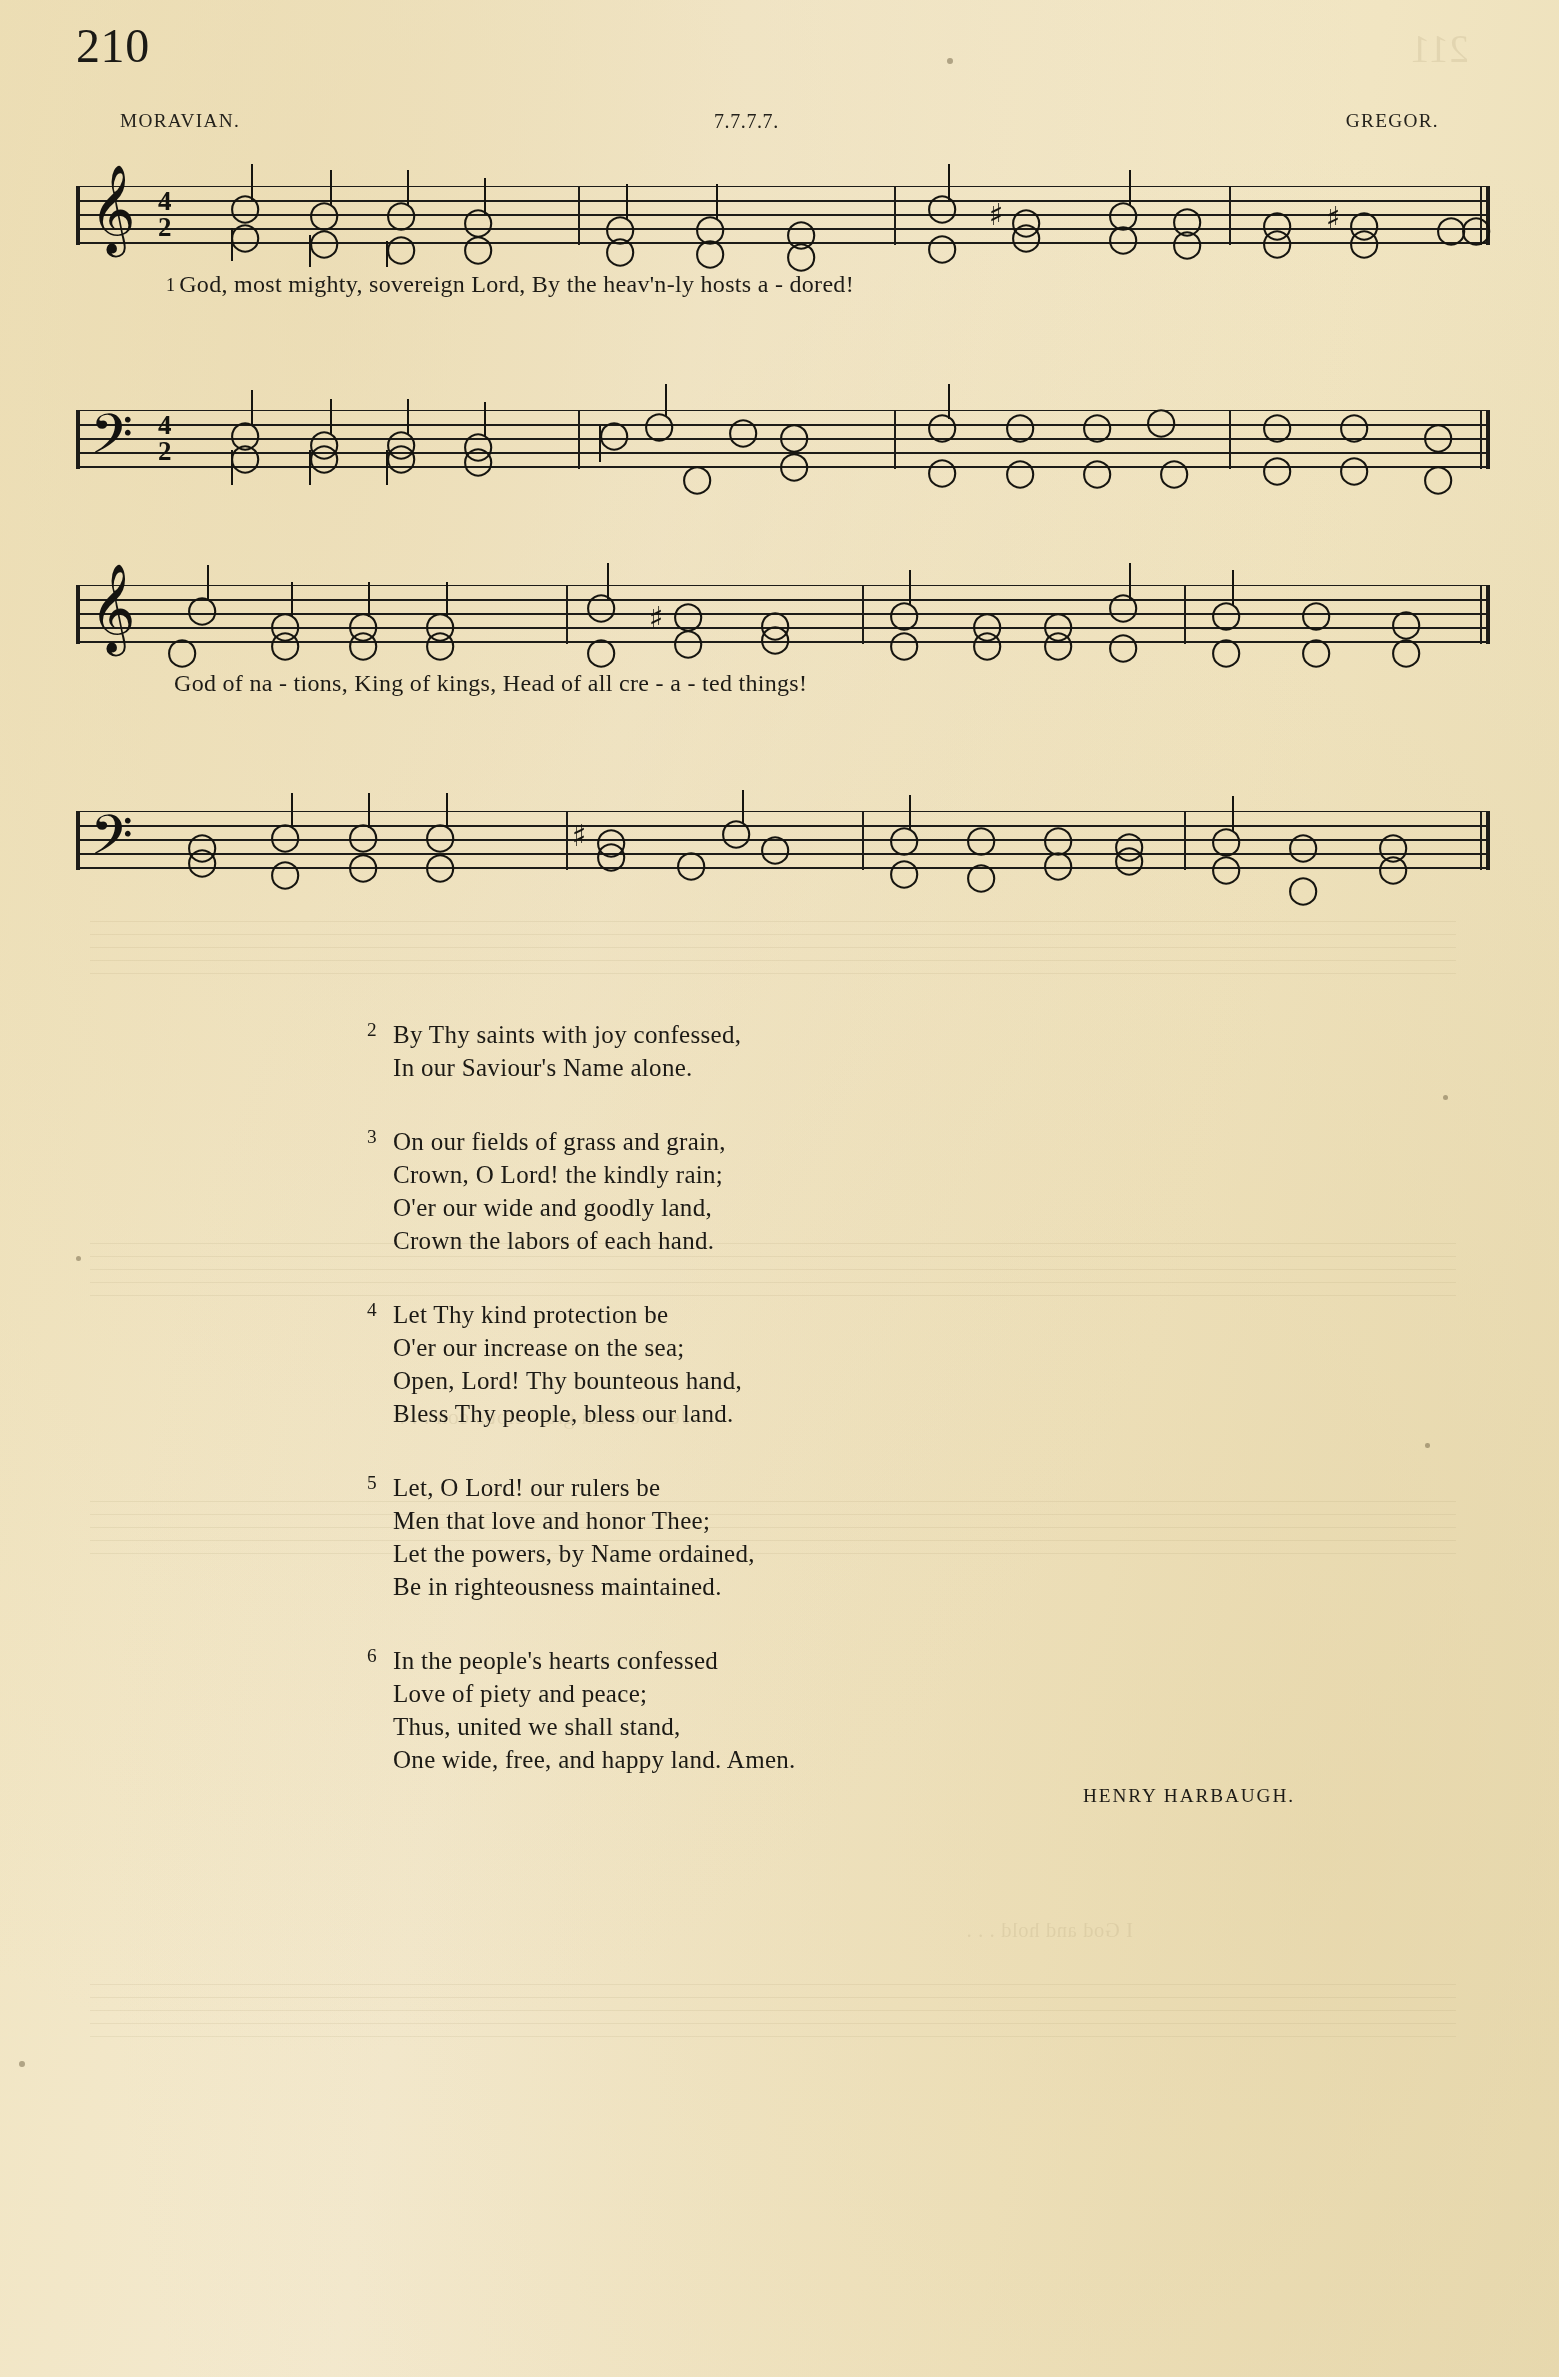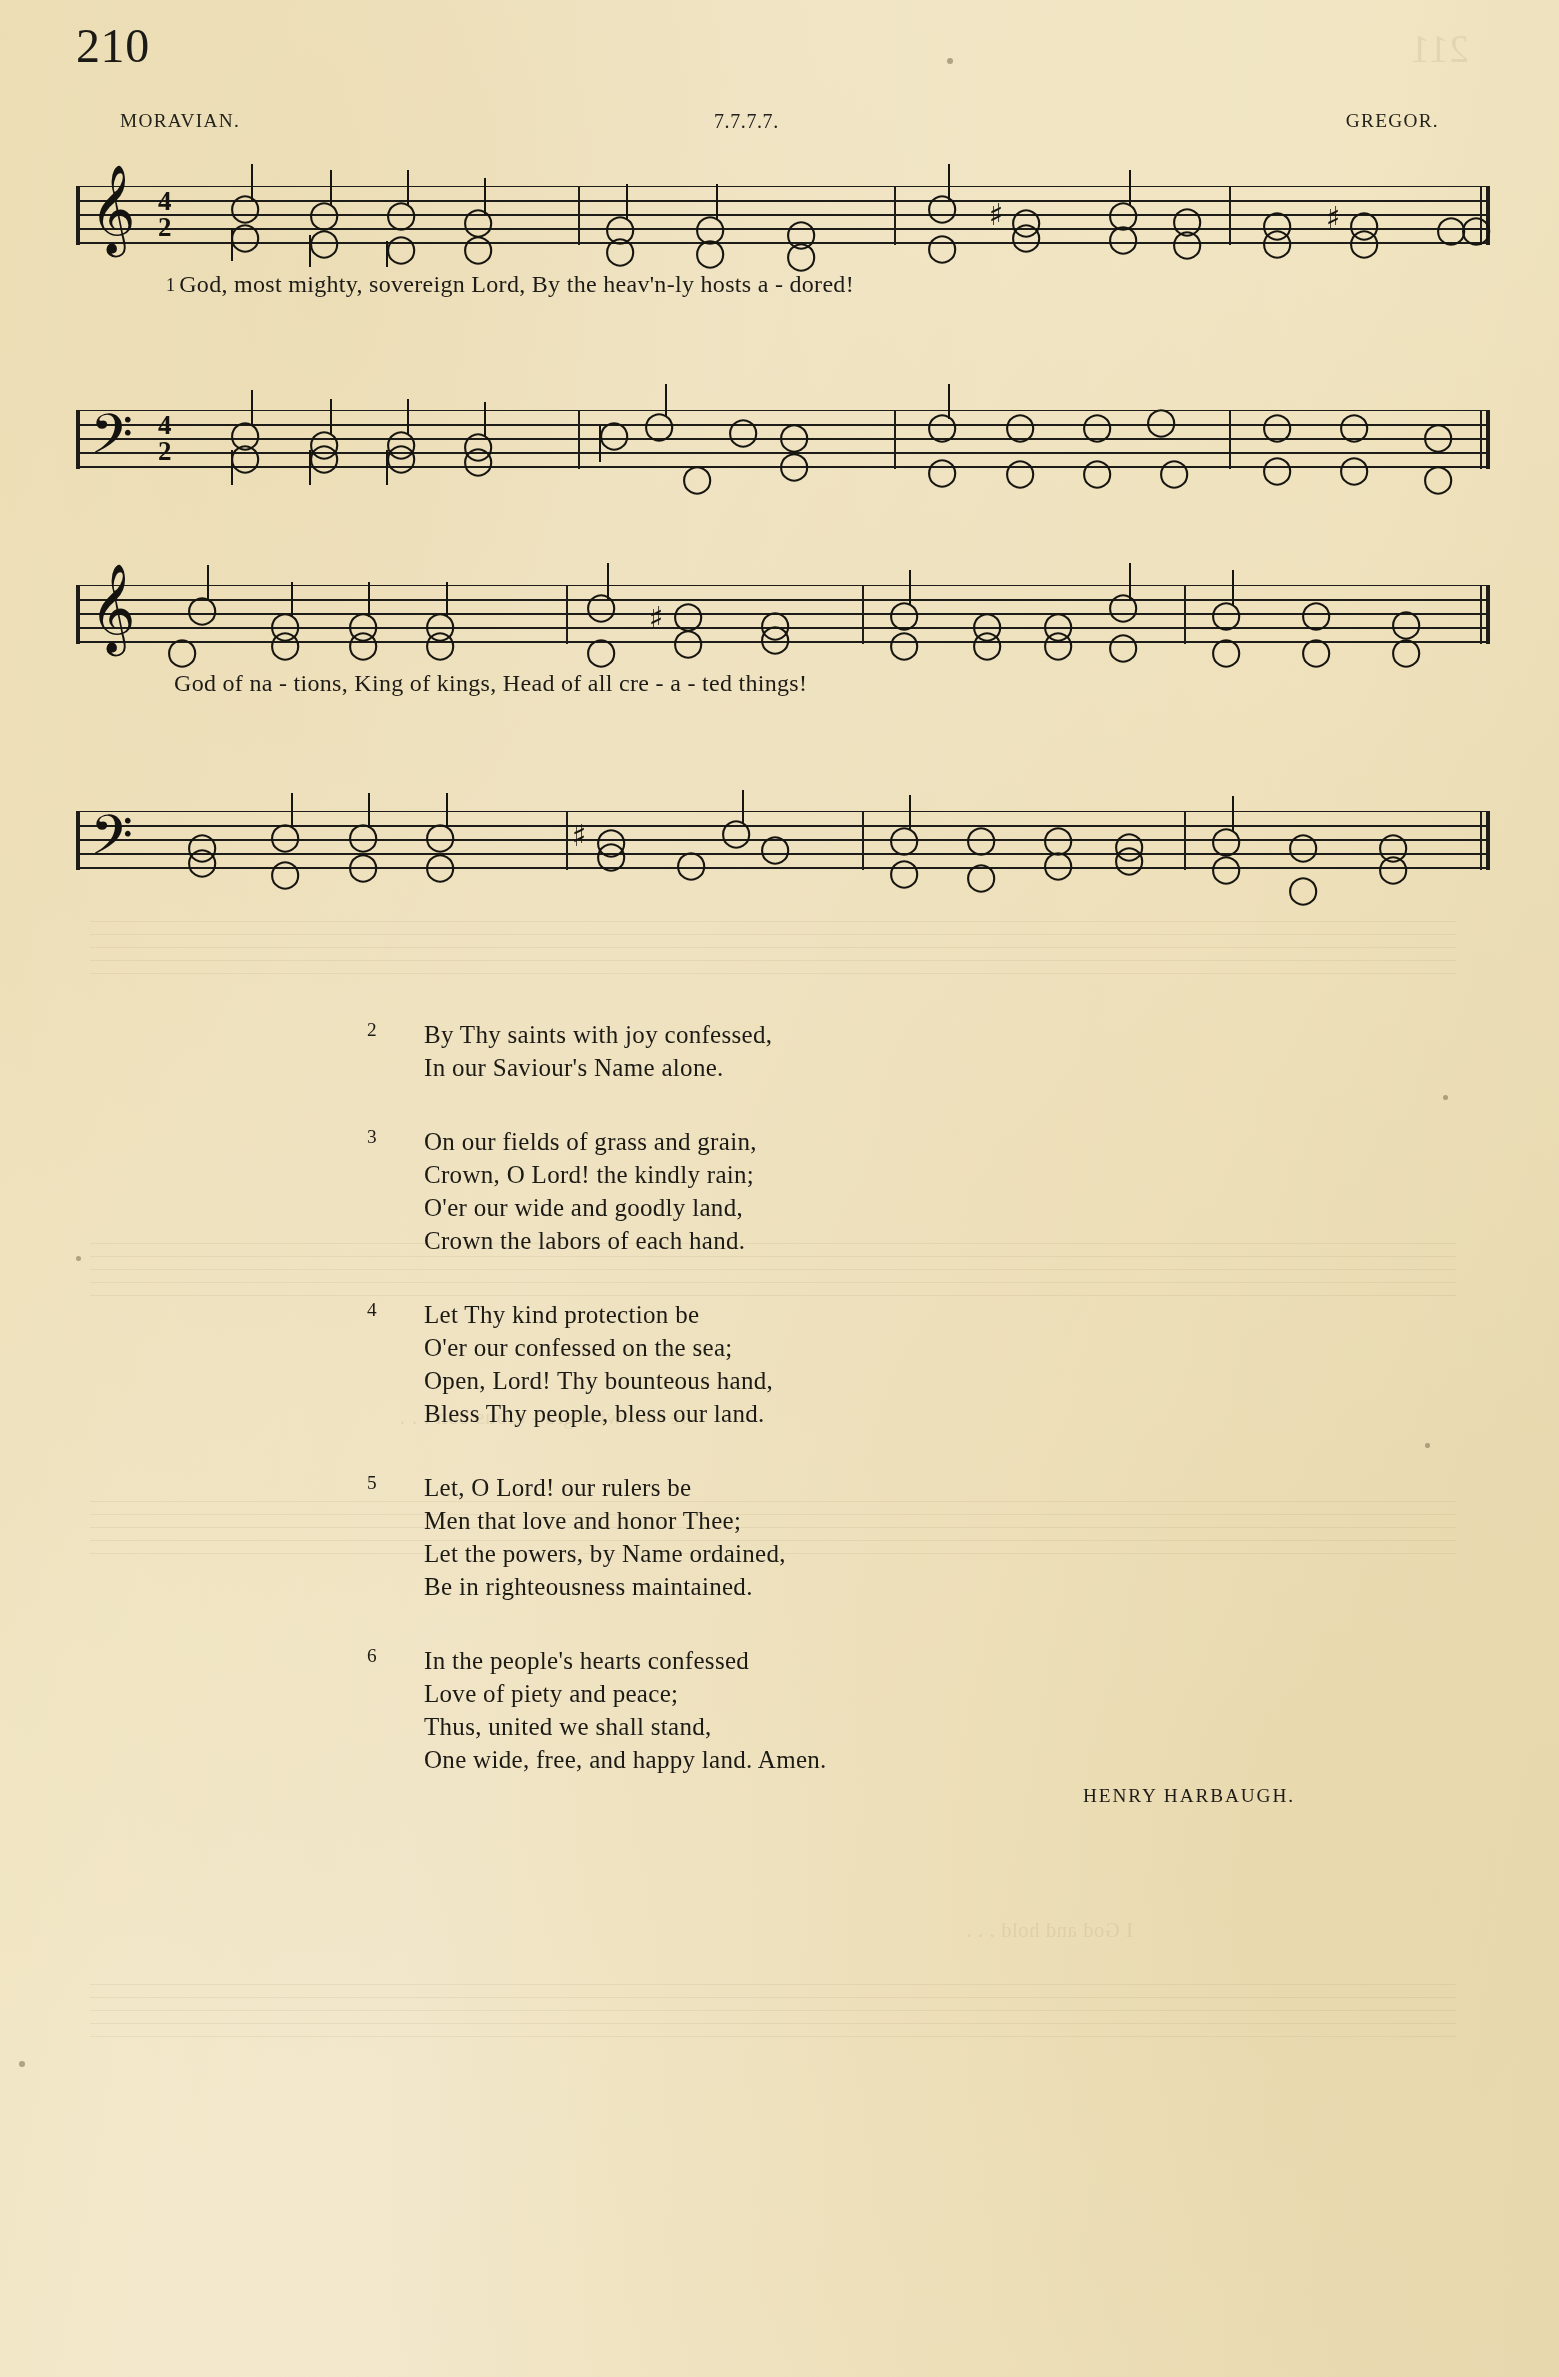--- a/index.html
+++ b/index.html
@@ -184,21 +184,20 @@
     top: 1.3px;
     font-size: 19.3px;
     color: #1d1b16;
   }
   .verse .line {
     font-size: 25px;
     line-height: 33px;
     color: #1c1a15;
     letter-spacing: 0.3px;
     white-space: nowrap;
-    margin-left: 31px;
   }
   .attribution {
     position: absolute;
     right: 0;
     margin-top: 3.9px;
     font-size: 19.3px;
     letter-spacing: 1.9px;
     color: #1e1c17;
     font-variant: small-caps;
   }
@@ -531,21 +530,21 @@
       <span class="num">3</span>
       <div class="line">On our fields of grass and grain,</div>
       <div class="line">Crown, O Lord! the kindly rain;</div>
       <div class="line">O'er our wide and goodly land,</div>
       <div class="line">Crown the labors of each hand.</div>
     </div>
 
     <div class="verse">
       <span class="num">4</span>
       <div class="line">Let Thy kind protection be</div>
-      <div class="line">O'er our confessed on the sea;</div>
+      <div class="line">O'er our increase on the sea;</div>
       <div class="line">Open, Lord! Thy bounteous hand,</div>
       <div class="line">Bless Thy people, bless our land.</div>
     </div>
 
     <div class="verse">
       <span class="num">5</span>
       <div class="line">Let, O Lord! our rulers be</div>
       <div class="line">Men that love and honor Thee;</div>
       <div class="line">Let the powers, by Name ordained,</div>
       <div class="line">Be in righteousness maintained.</div>

